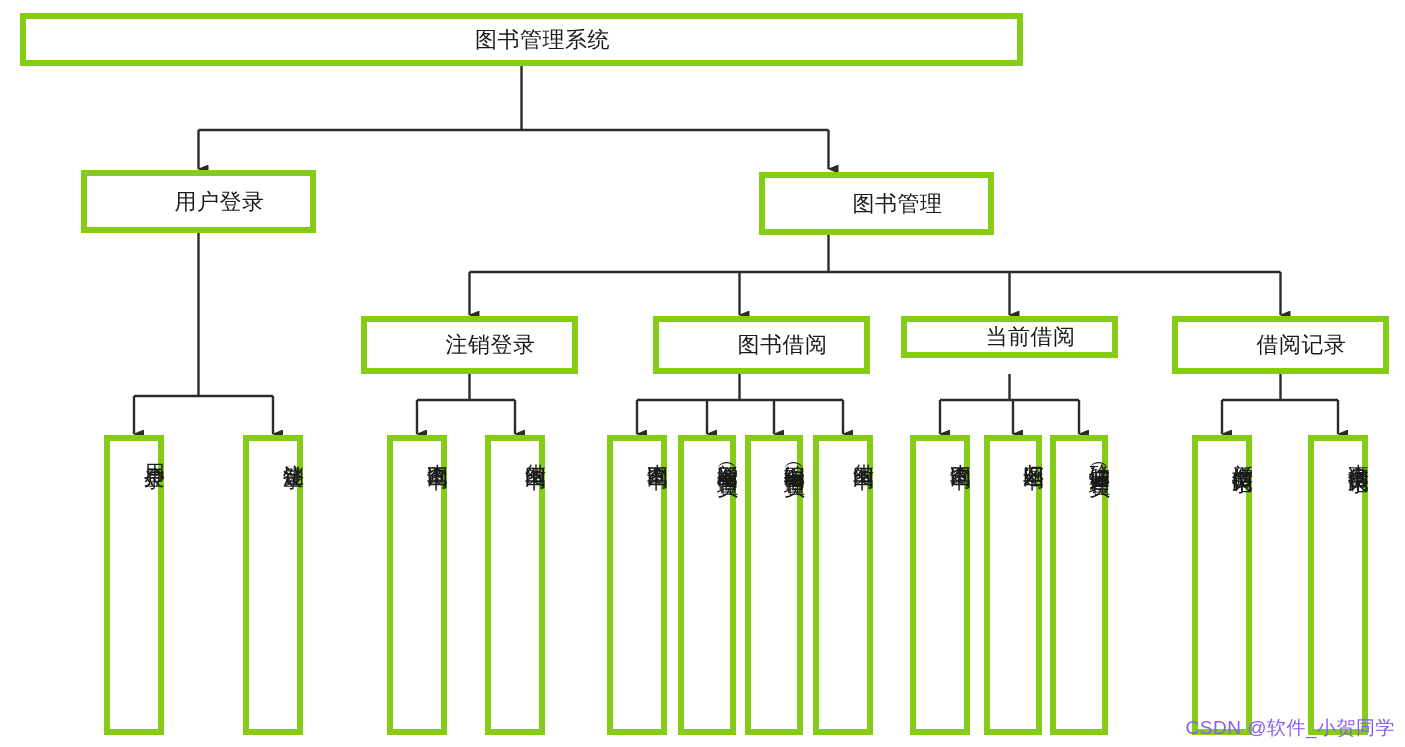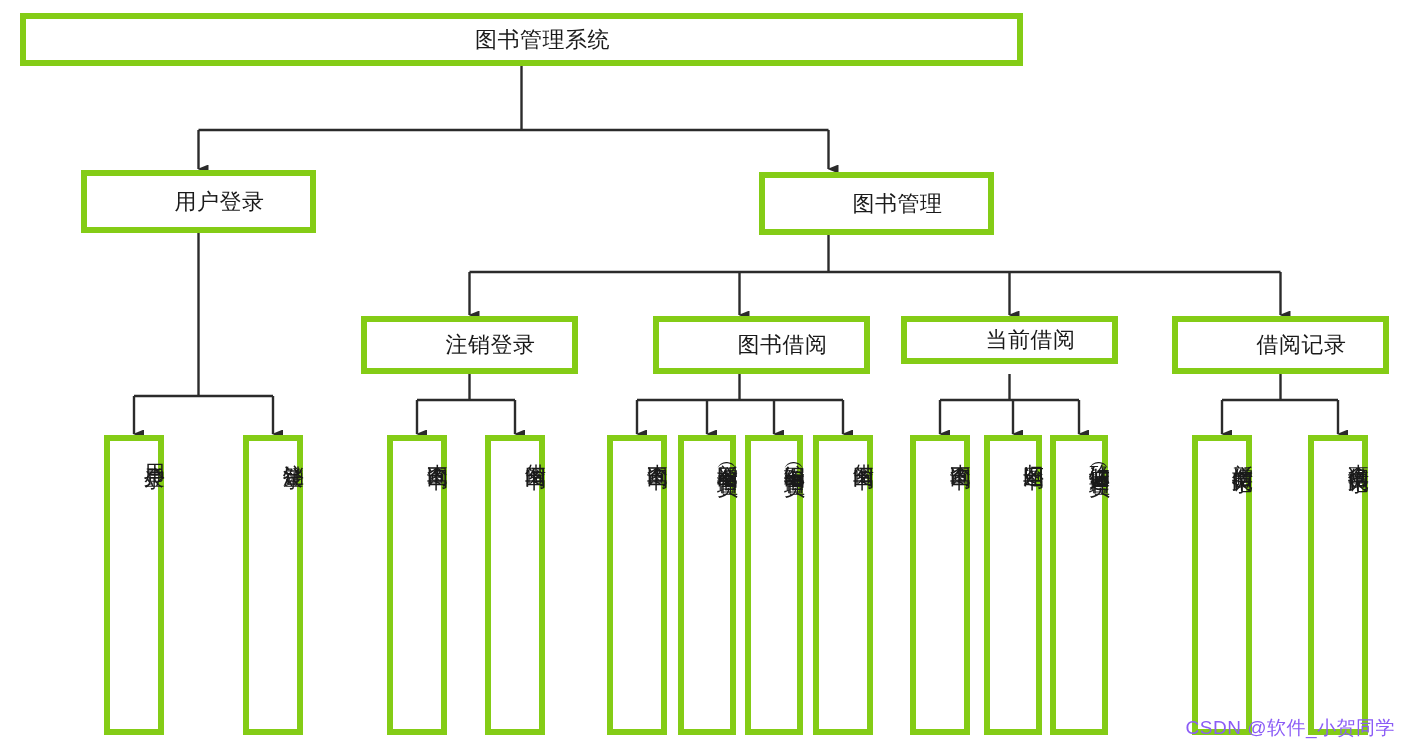--- a/index.html
+++ b/index.html
@@ -122,21 +122,21 @@
       </div>
       <div class="node horiz" style="left: 711px; top: 172px; width: 235px; height: 63px; margin-left: 48px;">
         <span class="node-label">图书管理</span>
       </div>
       <div class="node horiz" style="left: 361px; top: 316px; width: 217px; height: 58px;">
         <span class="node-label">注销登录</span>
       </div>
       <div class="node horiz" style="left: 631px; top: 316px; width: 217px; height: 58px; margin-left: 22px;">
         <span class="node-label">图书借阅</span>
       </div>
-      <div class="node horiz" style="left: 901px; top: 316px; width: 217px; height: 48px;">
+      <div class="node horiz" style="left: 901px; top: 316px; width: 217px; height: 42px;">
         <span class="node-label">当前借阅</span>
       </div>
       <div class="node horiz" style="left: 1172px; top: 316px; width: 217px; height: 58px;">
         <span class="node-label">借阅记录</span>
       </div>
       <div class="node vert" style="left: 104px; top: 435px; width: 60px; height: 300px;">
         <span class="node-label">用户登录</span>
       </div>
       <div class="node vert" style="left: 243px; top: 435px; width: 60px; height: 300px;">
         <span class="node-label">注销登录</span>

